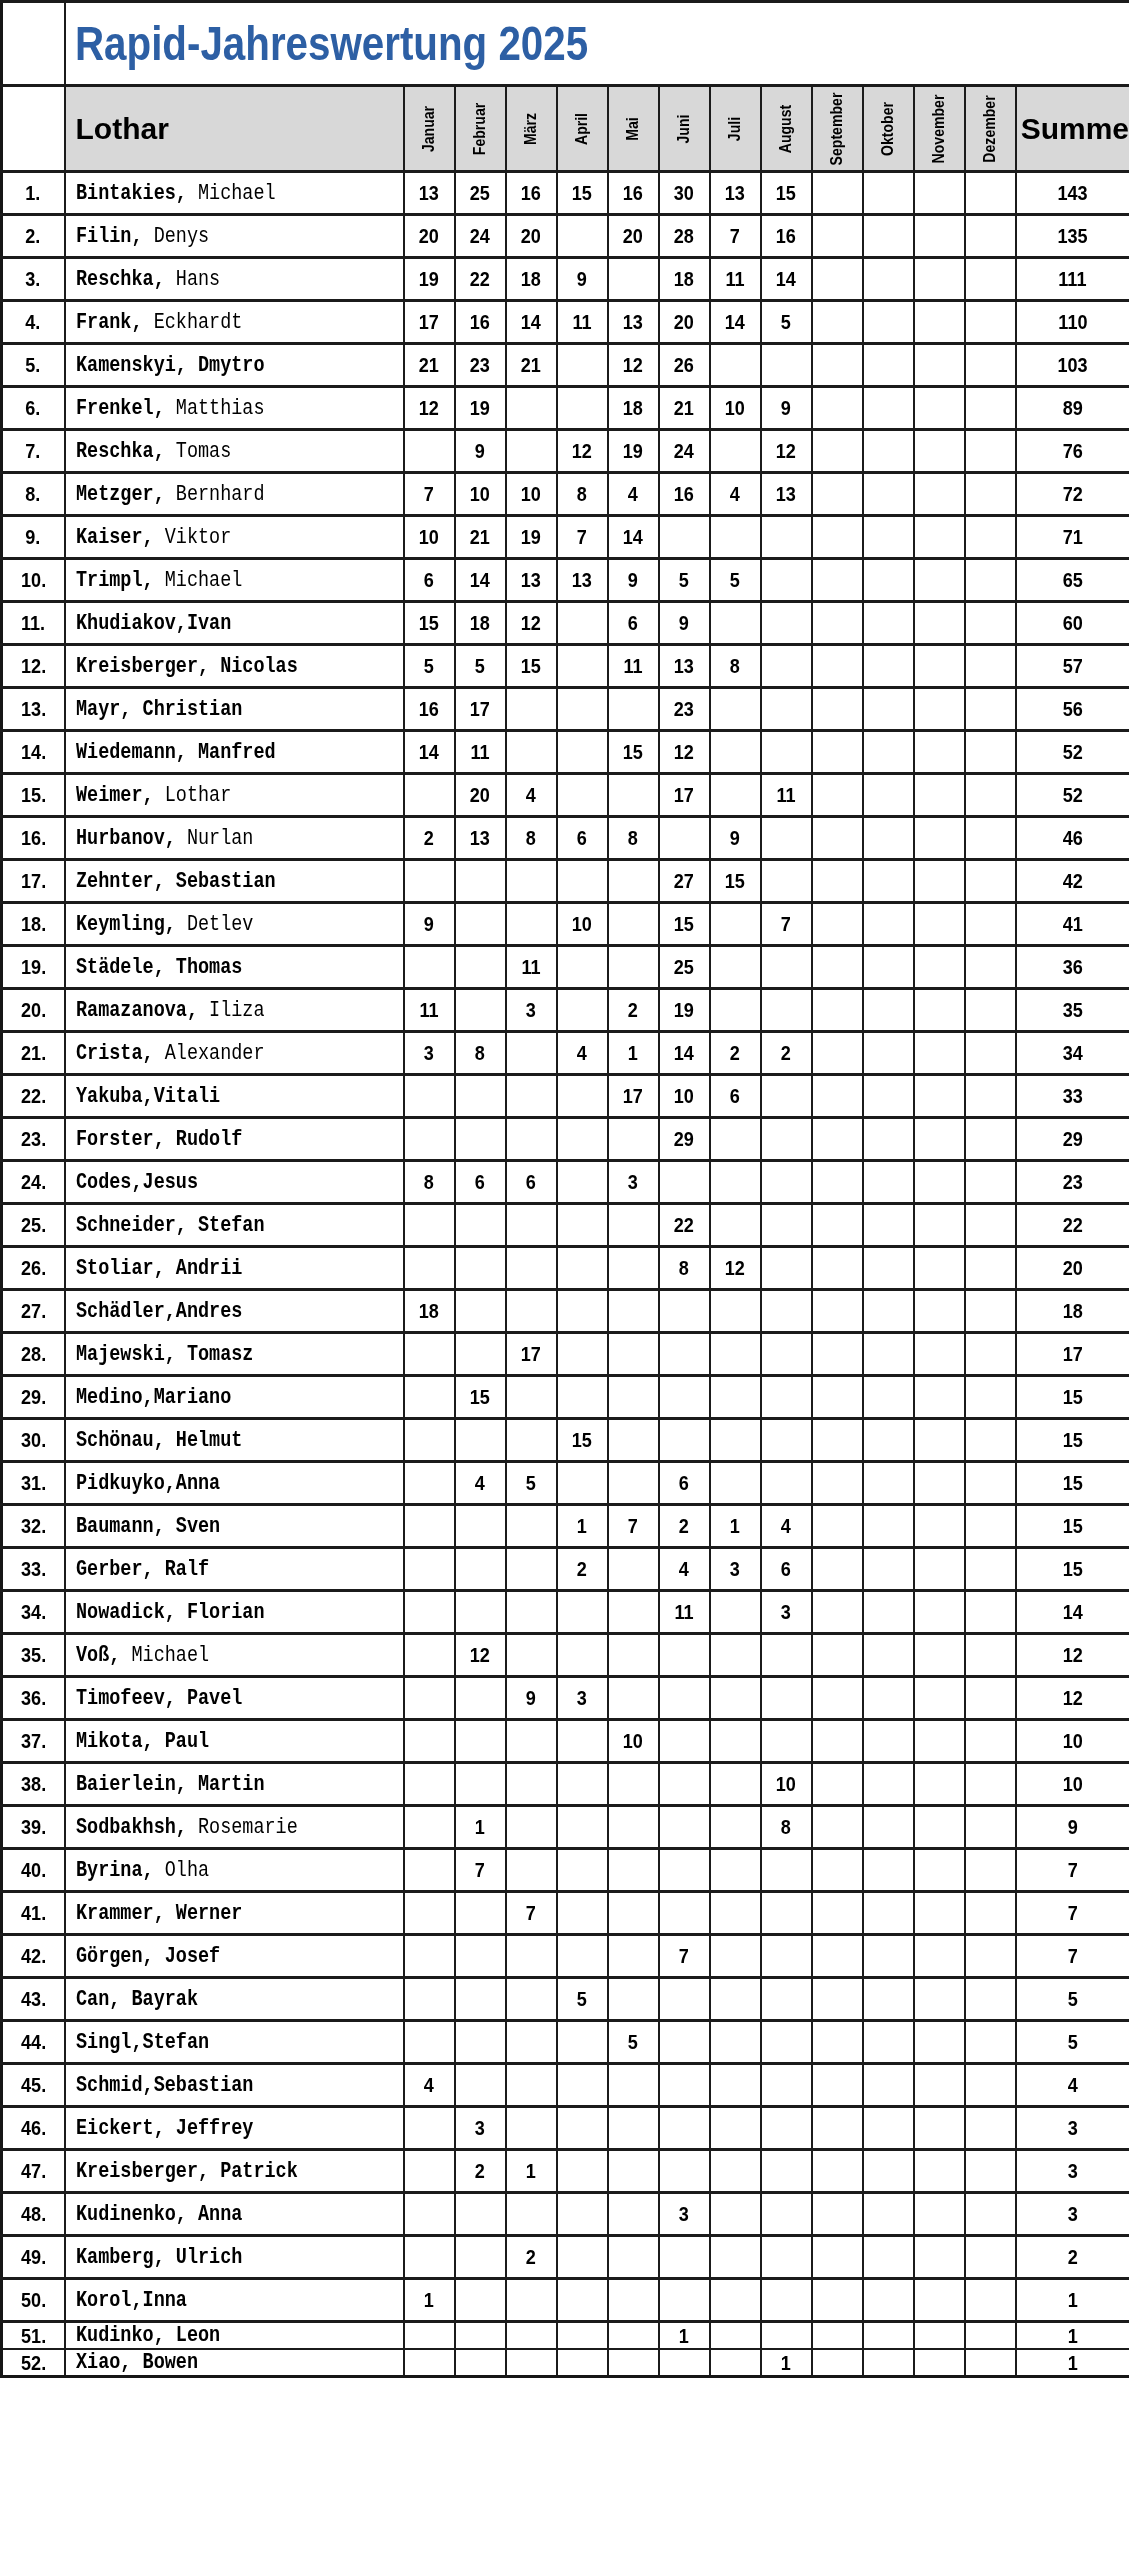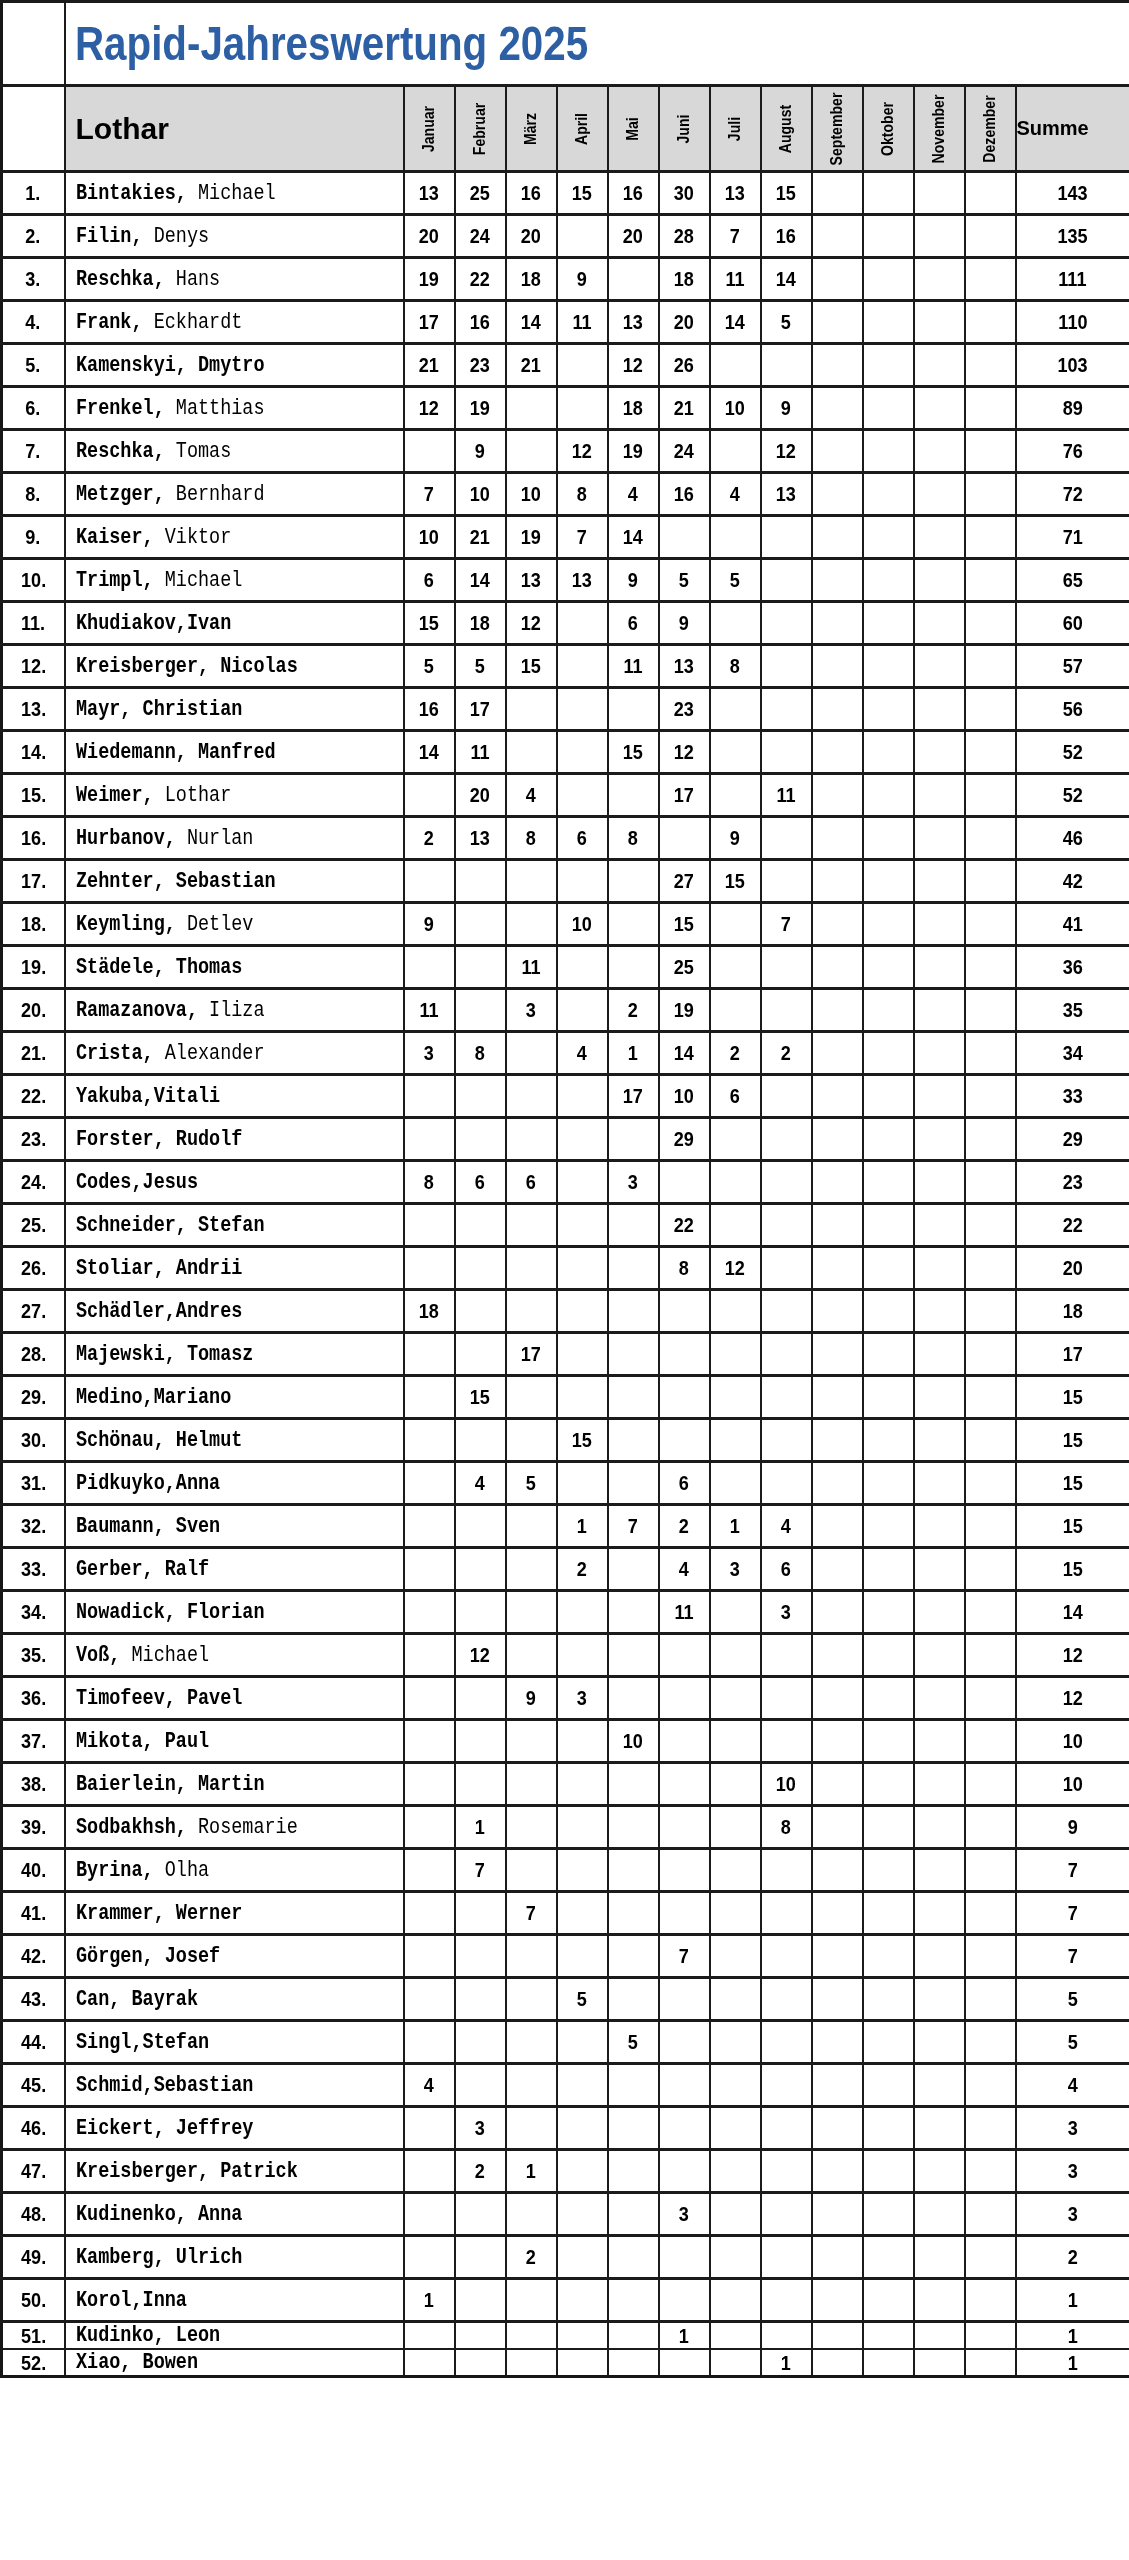--- a/index.html
+++ b/index.html
@@ -40,21 +40,21 @@
     font-weight: bold;
     white-space: nowrap;
     transform: scaleX(0.84);
     transform-origin: 0 50%;
   }
 
   tr.header-row { height: 86px; }
   tr.header-row th { background: #d8d8d8; }
   tr.header-row th.corner, tr.title-row td.corner { background: #ffffff; }
   th.ph { text-align: left; font-size: 30px; font-weight: bold; padding-left: 10px; }
-  th.sh { text-align: left; font-size: 20px; font-weight: bold; }
+  th.sh { text-align: right; font-size: 30px; font-weight: bold; }
   th.mh { position: relative; }
   .vtext {
     position: absolute; left: 50%; top: 50%;
     transform: translate(-50%, -50%) rotate(-90deg) scaleX(0.88);
     white-space: nowrap;
     font-size: 16px;
     font-weight: bold;
   }
 
   tbody tr { height: 43px; }

